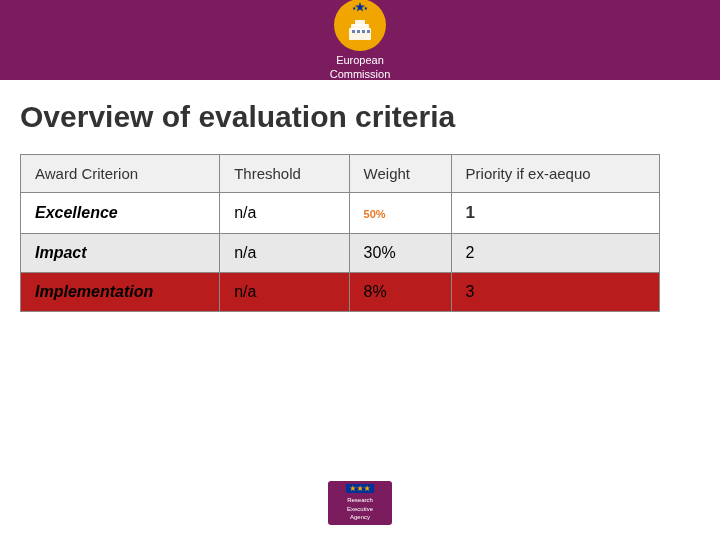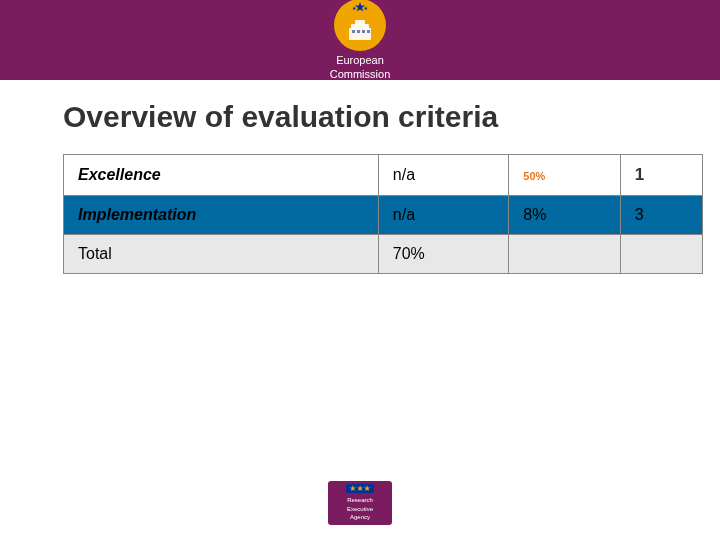--- a/index.html
+++ b/index.html
@@ -46,21 +46,21 @@
     .logo-text {
       color: #ffffff;
       font-size: 11px;
       margin-top: 2px;
       text-align: center;
       line-height: 1.3;
     }
 
     
     .main-content {
-      padding: 20px 40px 20px 63px;
+      padding: 20px 40px 20px 20px;
     }
 
     .page-title {
       font-size: 30px;
       font-weight: bold;
       color: #333333;
       margin-bottom: 20px;
     }
 
     
@@ -89,21 +89,21 @@
     .eval-table .row-excellence td {
       background: #ffffff;
       margin-top: 43px;
     }
 
     .eval-table .row-impact td {
       background: #e8e8e8;
     }
 
     .eval-table .row-implementation td {
-      background: #0369a1;
+      background: #b91c1c;
     }
 
     .eval-table .row-total td {
       background: #e8e8e8;
     }
 
     .bold-italic {
       font-weight: bold;
       font-style: italic;
     }
@@ -197,42 +197,48 @@
   </div>
 </div>
 
 <div class="main-content">
 
   <h1 class="page-title">Overview of evaluation criteria</h1>
 
   <table class="eval-table">
     <tbody>
 
+      <tr class="header-row">
+        <td>Award Criterion</td>
+        <td>Threshold</td>
+        <td>Weight</td>
+        <td>Priority if ex-aequo</td>
+      </tr>
 
       <tr class="row-excellence">
         <td><span class="bold-italic">Excellence</span></td>
         <td>n/a</td>
         <td><span class="highlight-orange">50%</span></td>
         <td><span class="highlight-bold">1</span></td>
       </tr>
 
+      <tr class="row-impact">
+        <td><span class="bold-italic">Impact</span></td>
+        <td>n/a</td>
+        <td>30%</td>
+        <td>2</td>
+      </tr>
 
       <tr class="row-implementation">
         <td><span class="bold-italic">Implementation</span></td>
         <td>n/a</td>
         <td>8%</td>
         <td>3</td>
       </tr>
 
-      <tr class="row-total">
-        <td>Total</td>
-        <td>70%</td>
-        <td></td>
-        <td></td>
-      </tr>
     </tbody>
   </table>
 
 </div>
 
 <div class="bottom-logo">
   <div class="bottom-logo-box">
     <div class="eu-flag-small">
       <span class="eu-flag-stars-small">★★★</span>
     </div>

